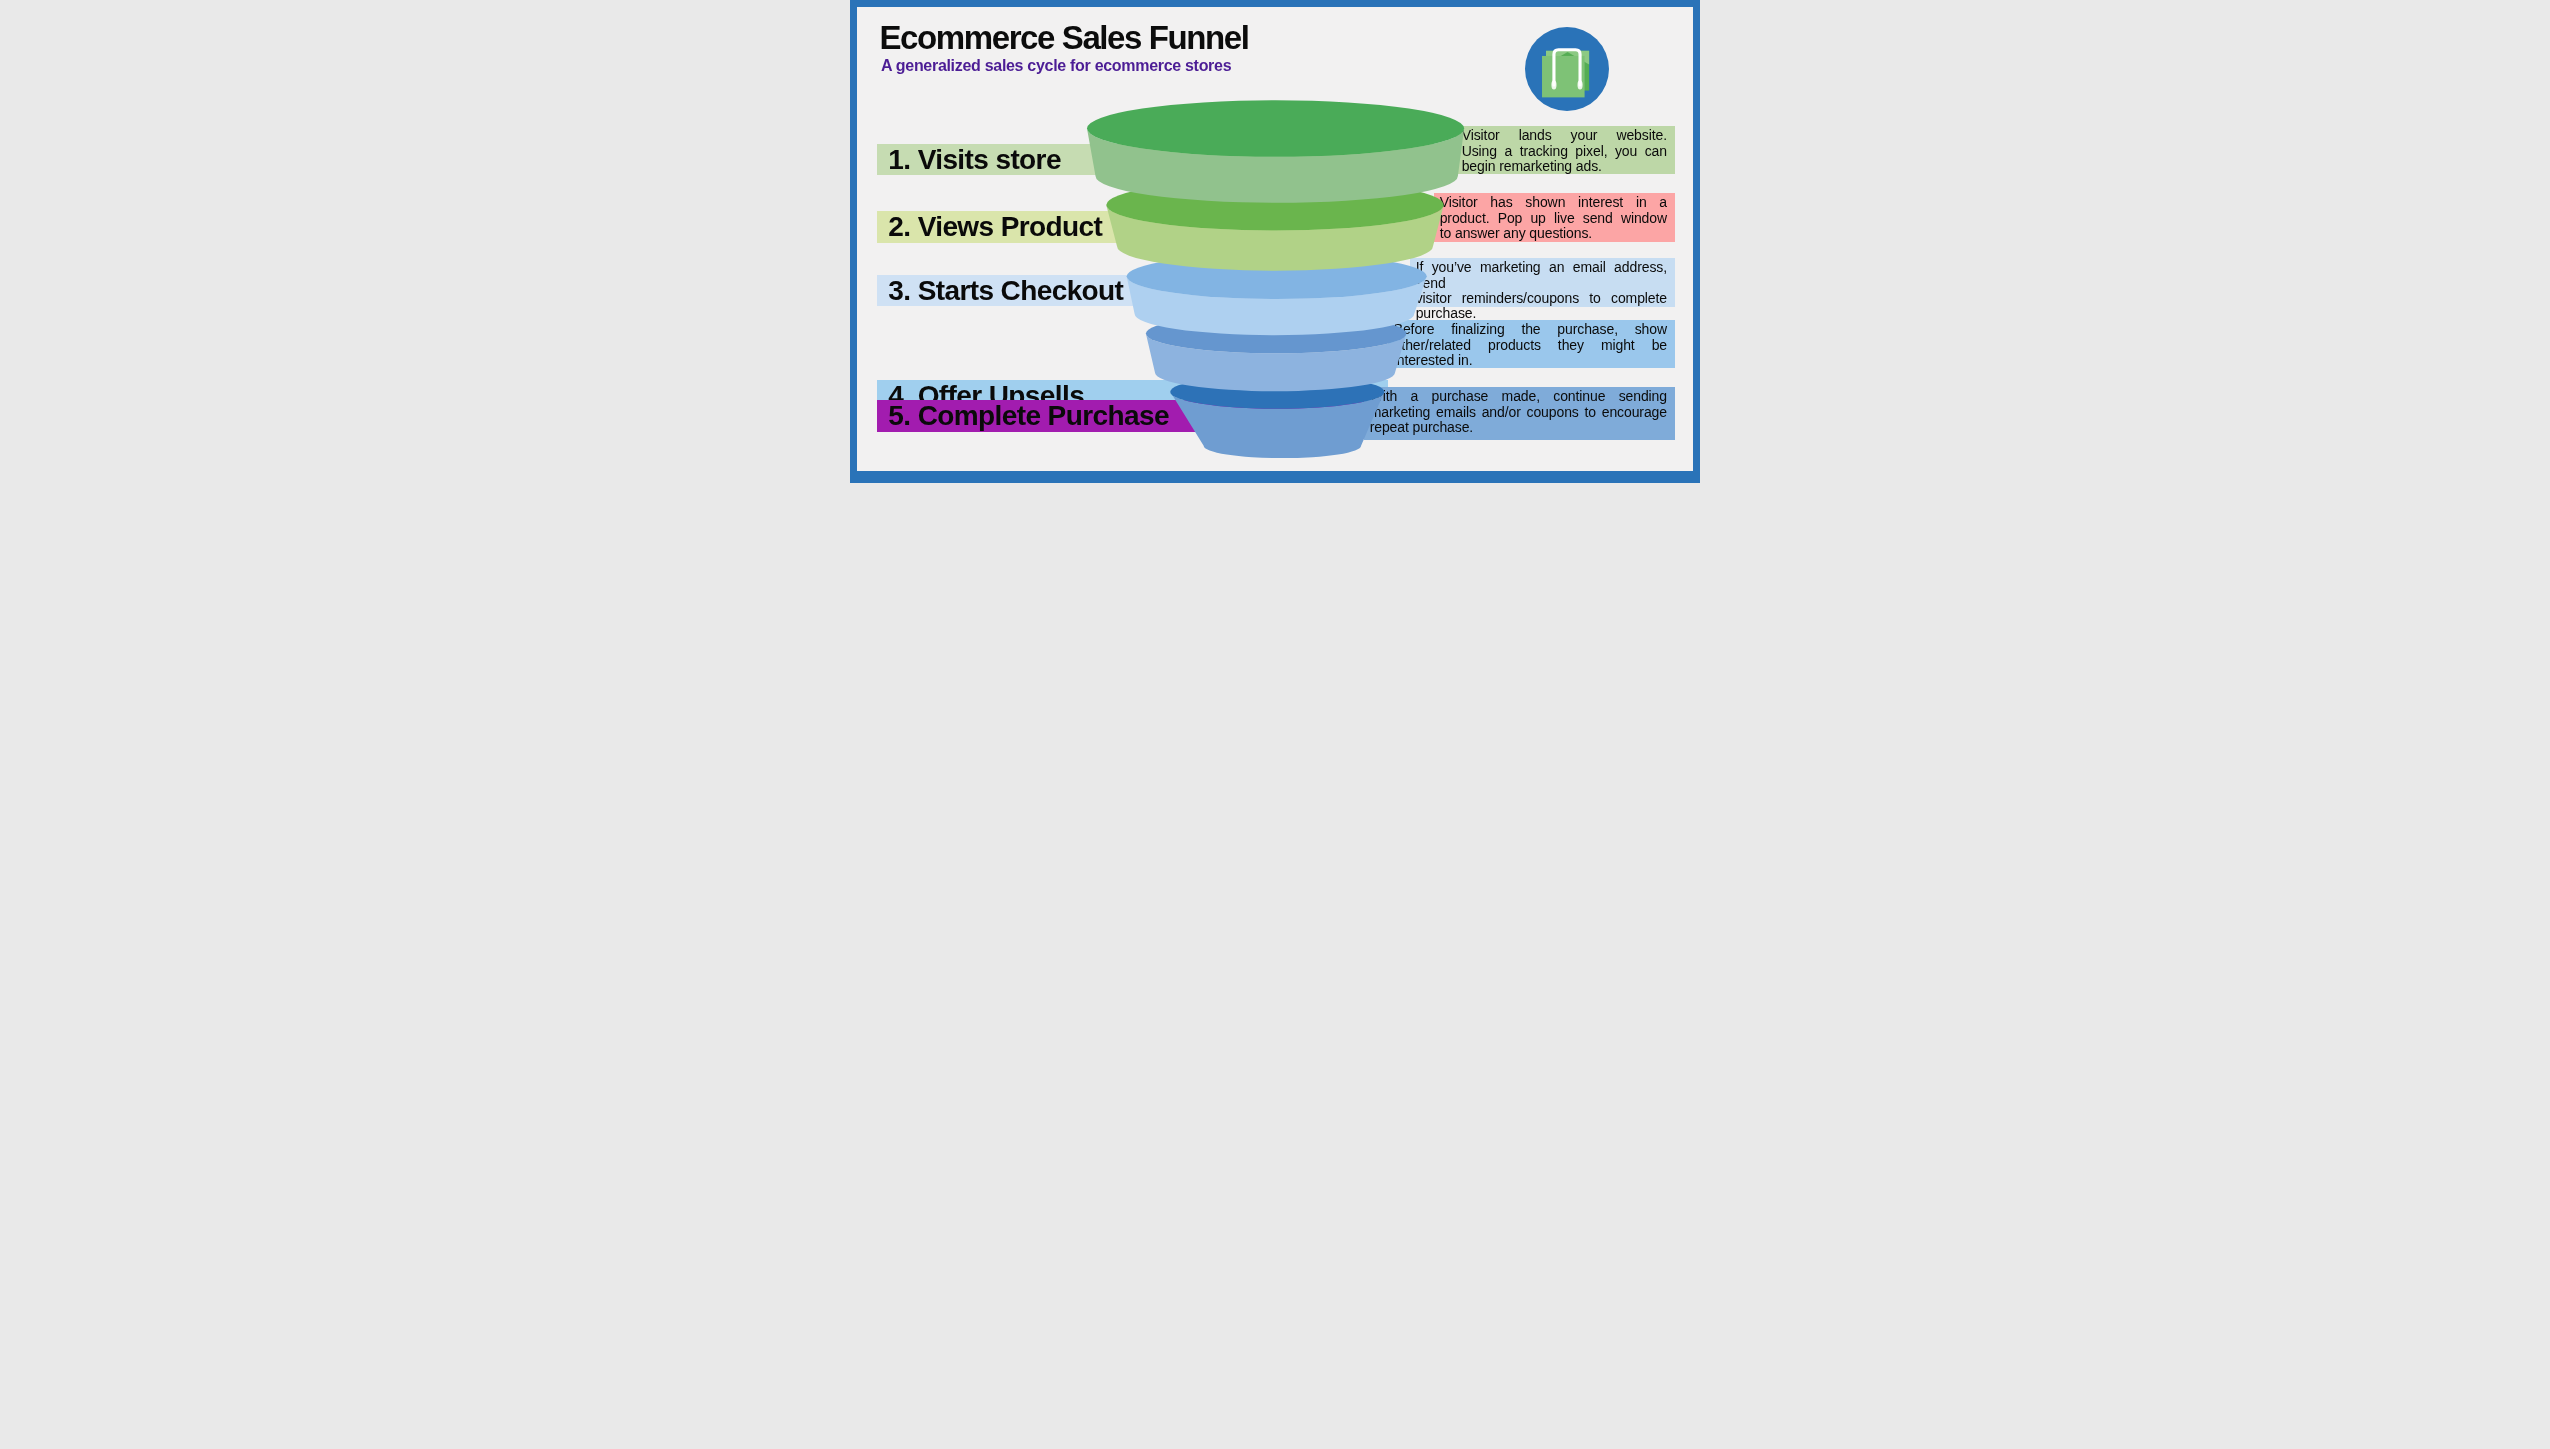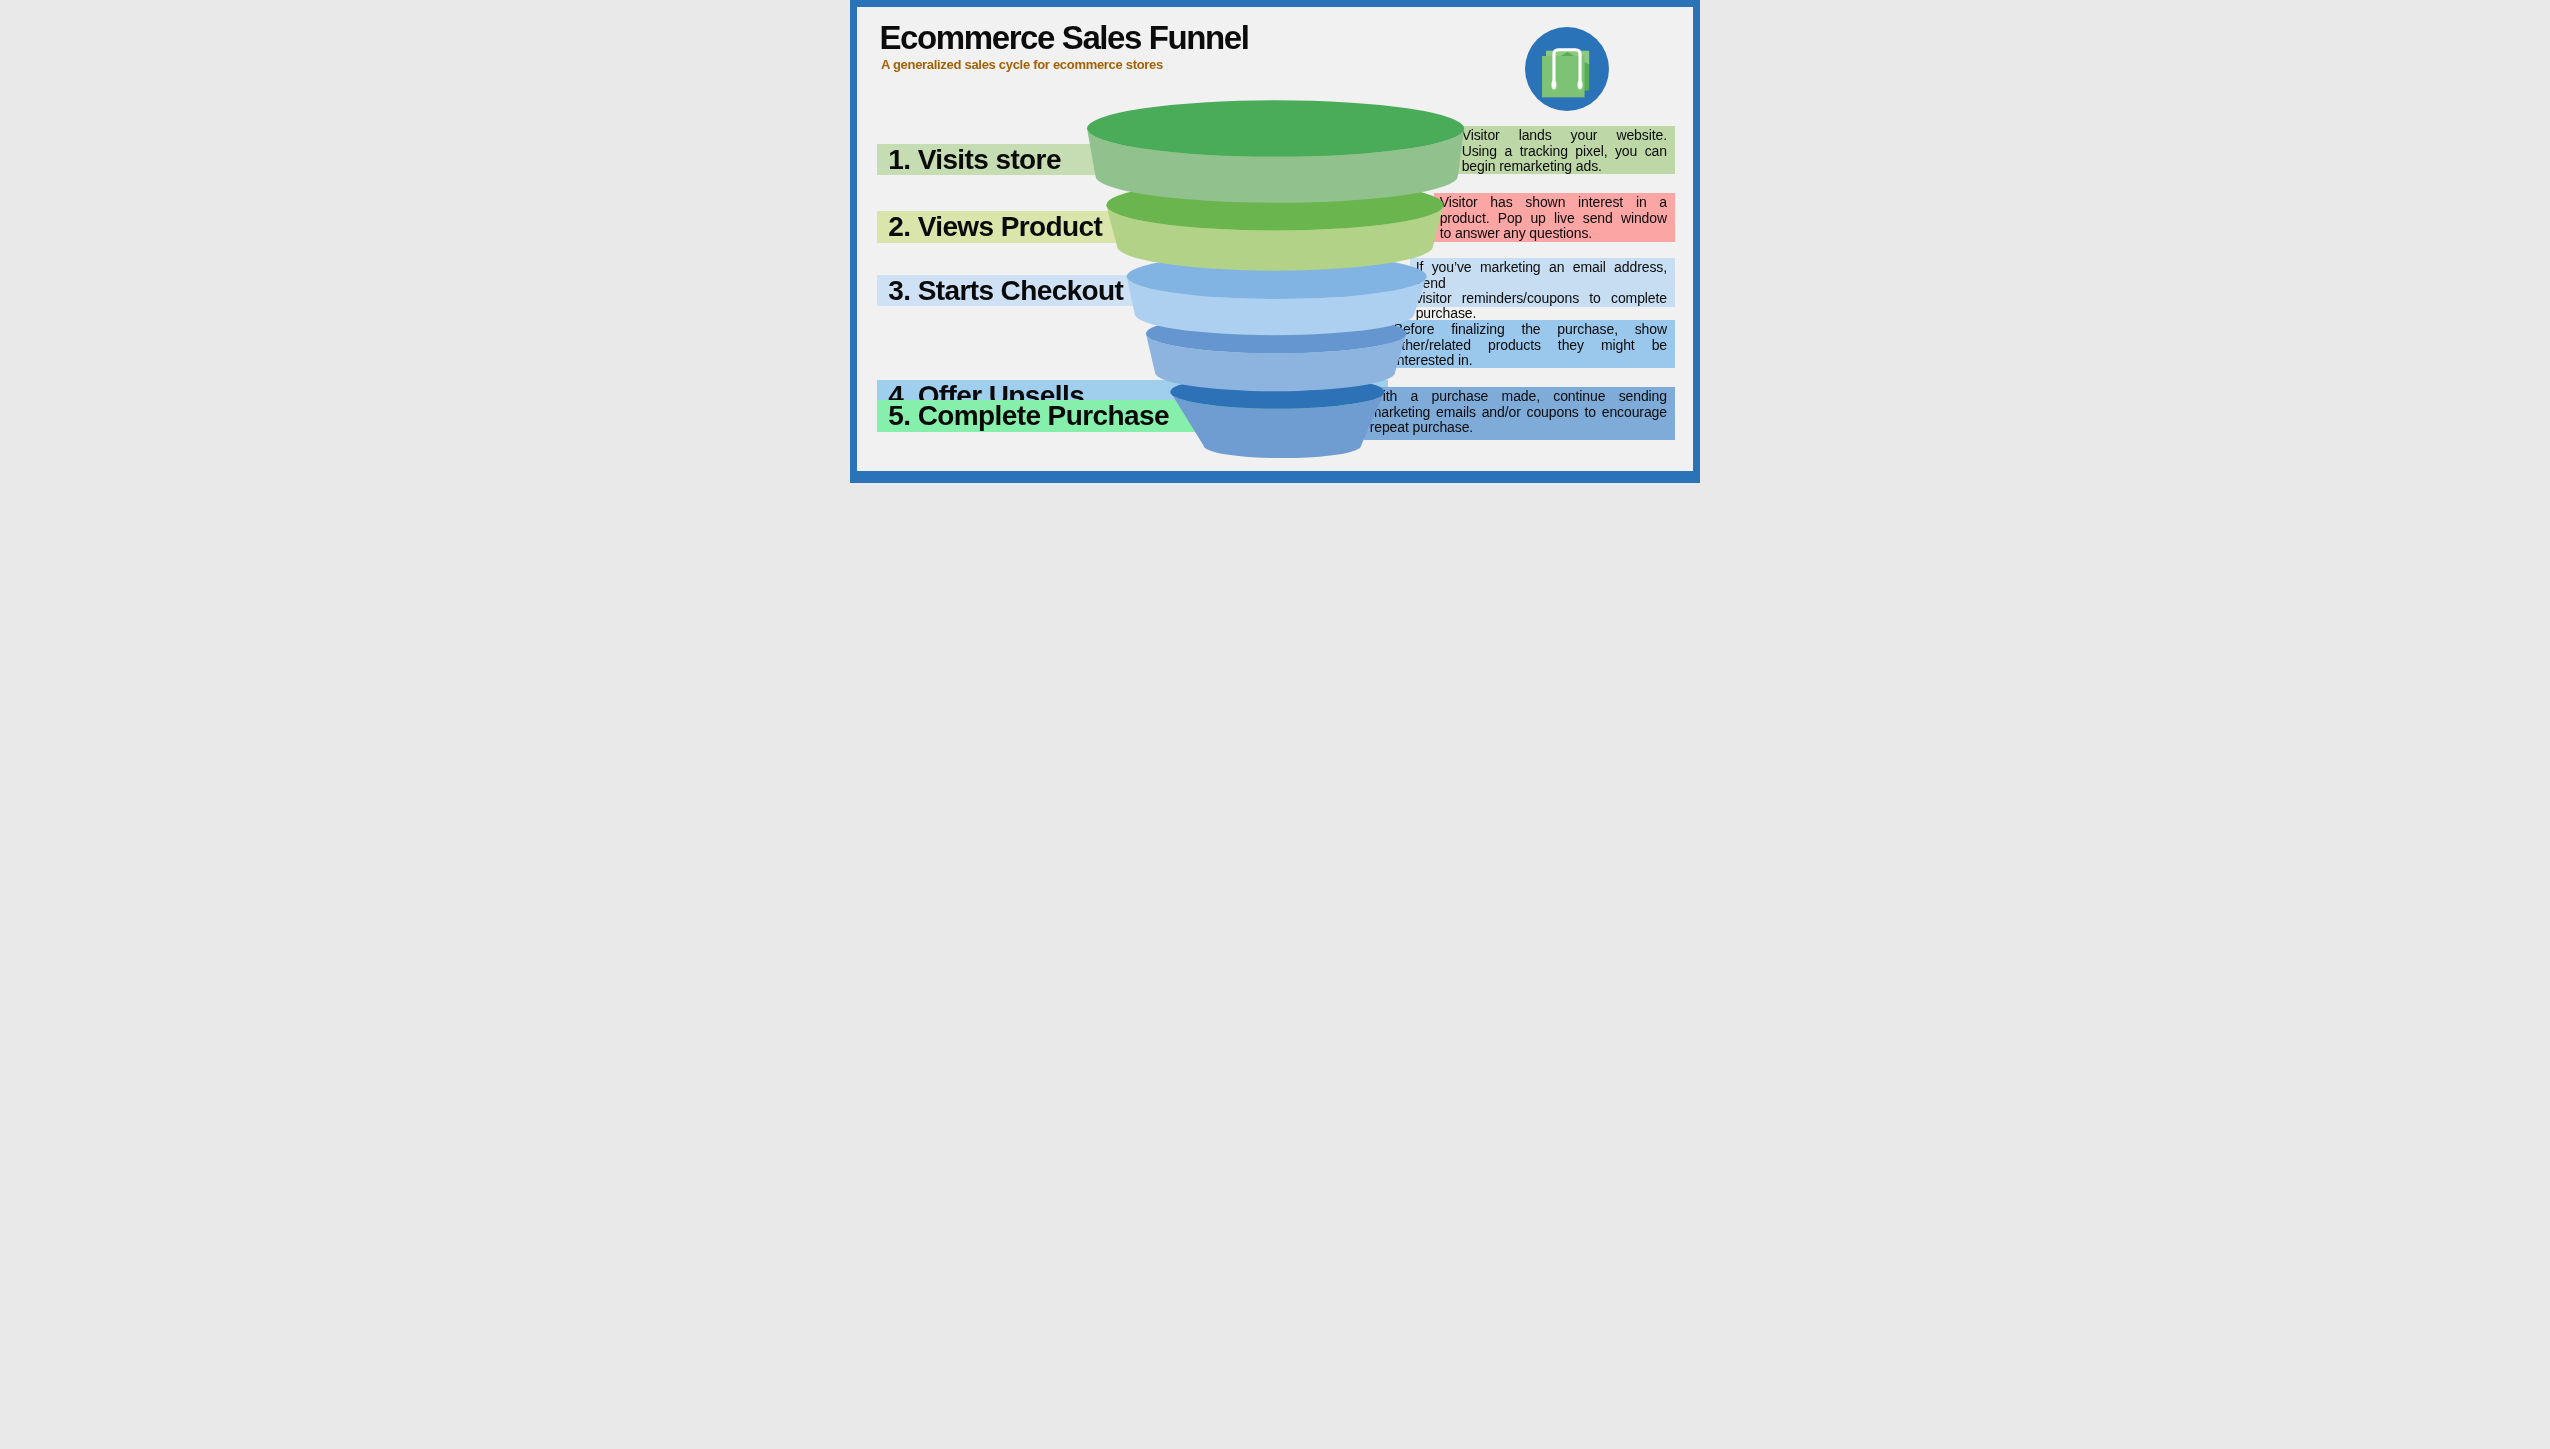--- a/index.html
+++ b/index.html
@@ -4,22 +4,22 @@
 <style>
   html,body { margin:0; padding:0; background:#e9e9e9; font-family:"Liberation Sans", sans-serif; }
   #canvas { position:relative; width:850px; height:483px; margin:0 auto; overflow:hidden; background:#f2f1f1; }
   .frame { position:absolute; }
   #frame-top    { left:0; top:0; width:850px; height:7.4px; }
   #frame-left   { left:0; top:0; width:7.4px; height:483px; }
   #frame-right  { left:843px; top:0; width:7.4px; height:483px; }
   #frame-bottom { left:0; top:471px; width:850px; height:12.5px; }
   #title { position:absolute; left:29.5px; top:19px; font-size:33px; font-weight:700;
            letter-spacing:-1.4px; color:#0c0c0c; white-space:nowrap; }
-  #subtitle { position:absolute; left:31px; top:57px; font-size:13px; font-weight:700;
-              letter-spacing:-0.3px; color:#a16207; white-space:nowrap; }
+  #subtitle { position:absolute; left:31px; top:57px; font-size:16px; font-weight:700;
+              letter-spacing:-0.3px; color:#4c1d95; white-space:nowrap; }
   #logo { position:absolute; left:675px; top:27px; width:84px; height:84px; }
   .band { position:absolute; }
   .label-band { display:flex; align-items:center; }
   .stage-label { font-weight:700; font-size:28px; letter-spacing:-0.6px; color:#0a0a0a;
                  padding-left:11.3px; white-space:nowrap; }
   .desc { font-size:14px; line-height:15.3px; letter-spacing:-0.1px; color:#0a0a0a;
           padding:2.3px 8px 0 5.7px; }
   .desc-line { text-align:justify; text-align-last:justify; }
   .desc-line.last { text-align-last:left; }
   #funnel { position:absolute; left:0; top:0; pointer-events:none; }
@@ -74,21 +74,21 @@
         <div class="desc-line last">purchase.</div>
       </div>
       <div class="band label-band" style="left: 27px; top: 336px; width: 511px; height: 31px; background: rgb(160, 207, 238); margin-top: 44px;">
         <div class="stage-label">4. Offer Upsells</div>
       </div>
       <div class="band desc" style="left: 538px; top: 320px; width: 287px; height: 48px; background: rgb(154, 199, 236); box-sizing: border-box;">
         <div class="desc-line">Before finalizing the purchase, show</div>
         <div class="desc-line">other/related products they might be</div>
         <div class="desc-line last">interested in.</div>
       </div>
-      <div class="band label-band" style="left: 27px; top: 400px; width: 487px; height: 32px; background: #86efac;">
+      <div class="band label-band" style="left: 27px; top: 400px; width: 487px; height: 32px; background: #a21caf;">
         <div class="stage-label">5. Complete Purchase</div>
       </div>
       <div class="band desc" style="left: 514px; top: 387px; width: 311px; height: 53px; background: rgb(127, 171, 217); box-sizing: border-box;">
         <div class="desc-line">With a purchase made, continue sending</div>
         <div class="desc-line">marketing emails and/or coupons to encourage</div>
         <div class="desc-line last">repeat purchase.</div>
       </div>
     </div>
 
   <svg id="funnel" width="850" height="483" viewBox="0 0 1500 853">

